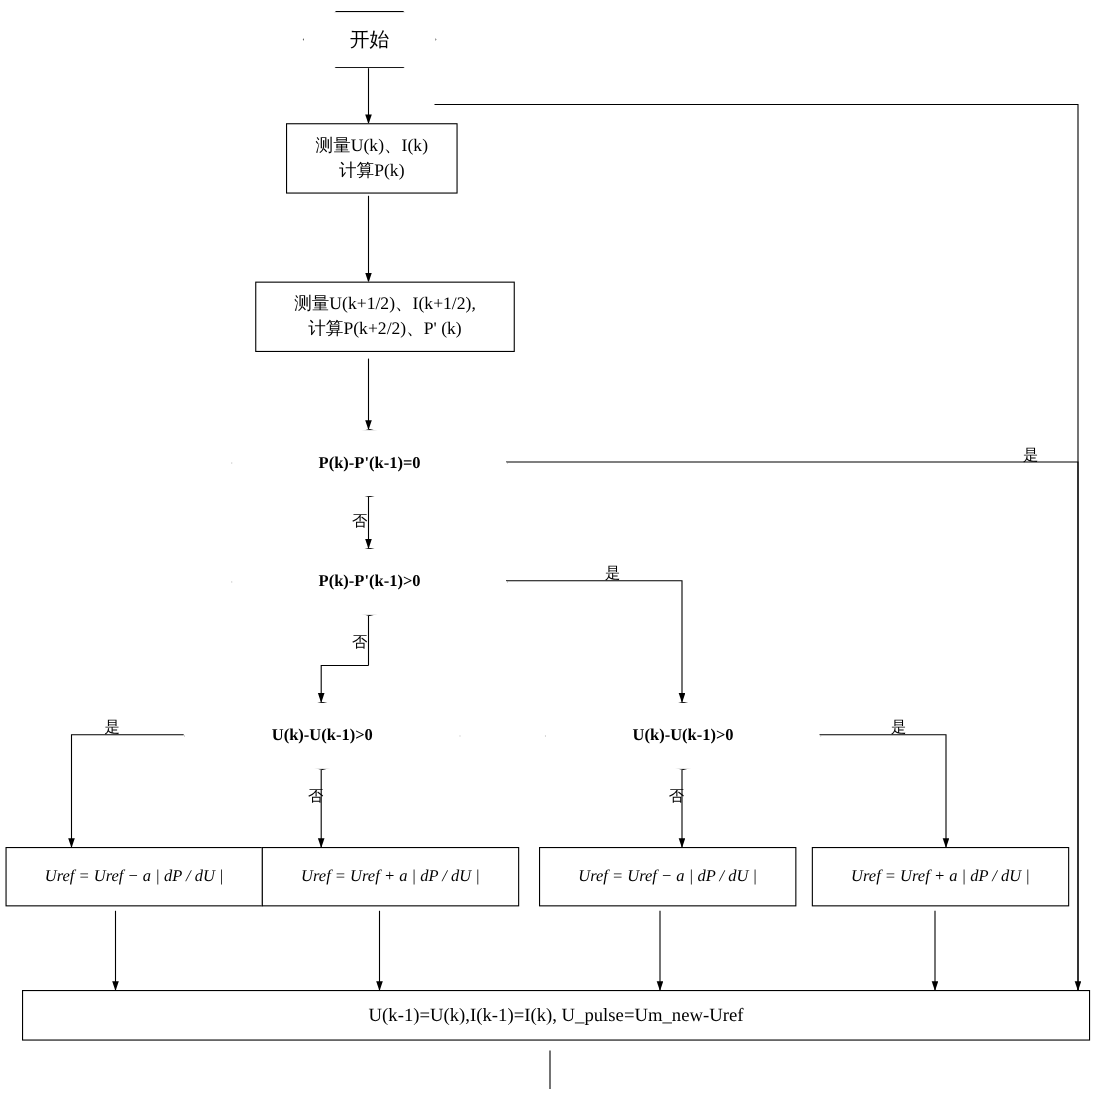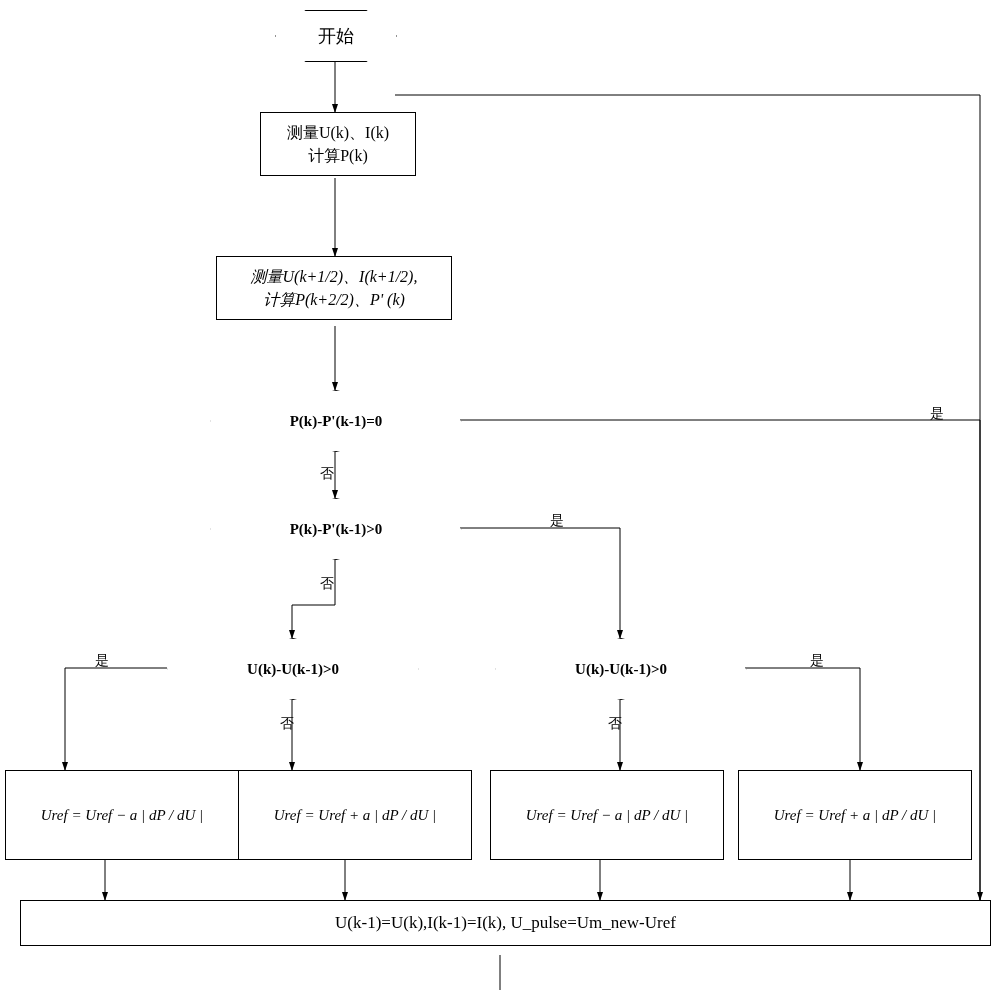--- a/index.html
+++ b/index.html
@@ -3,21 +3,21 @@
 <meta charset="utf-8">
 <style>
 body { font-family: "Times New Roman", serif; margin:0; background:#fff; }
 .container { position:relative; width:1000px; height:998px; }
 .node { position:absolute; text-align:center; display:flex; align-items:center; justify-content:center; background:#fff; }
 .start { width:120px; height:50px; border:1px solid #000; font-size:18px;
   clip-path: polygon(25% 0,75% 0,100% 50%,75% 100%,25% 100%,0 50%); }
 .process { border:1px solid #000; padding:8px 12px; font-size:16px; line-height:1.45; }
 .decision { width:250px; height:60px; border:1px solid #000; transform:rotate(0); 
   clip-path: polygon(50% 0,100% 50%,50% 100%,0 50%); font-weight:bold; font-size:15px; }
-.formula { border:1px solid #000; font-style:italic; font-size:15px; padding:24px 6px; height:40px; }
+.formula { border:1px solid #000; font-style:italic; font-size:15px; padding:6px 6px; height:40px; }
 .bigbox { border:1px solid #000; font-size:17px; font-weight:normal; padding:12px; }
 .lbl { position:absolute; font-size:14px; }
 svg.arrows { position:absolute; top:0; left:0; width:1000px; height:998px; pointer-events:none; }
 </style>
 </head>
 <body>
 
 <div class="container">
 
 <svg class="arrows">
@@ -64,21 +64,21 @@
   <span>开始</span>
 </div>
 
 <div class="node process" style="left:260px; top:112px; width:130px;">
   <div>
     <div>测量U(k)、I(k)</div>
     <div>计算P(k)</div>
   </div>
 </div>
 
-<div class="node process" style="left:216px; top:256px; width:210px;font-style:italic;">
+<div class="node process" style="left:232px; top:256px; width:210px;">
   <div>
     <div>测量U(k+1/2)、I(k+1/2),</div>
     <div>计算P(k+2/2)、P'  (k)</div>
   </div>
 </div>
 
 <div class="node decision" style="left:210px; top:390px;align-items:center;">
   <span>P(k)-P'(k-1)=0</span>
 </div>
 

